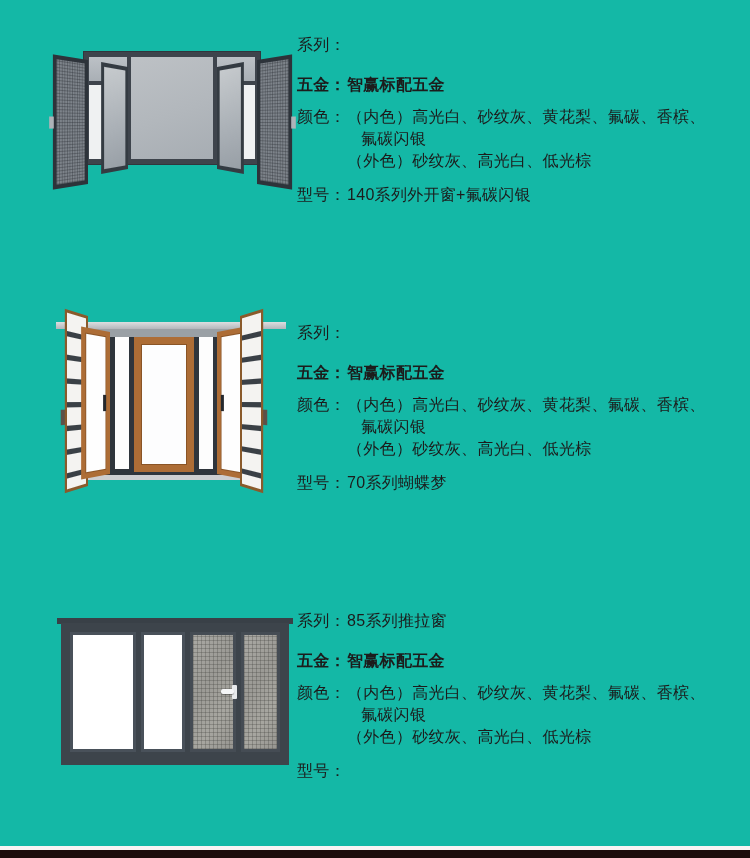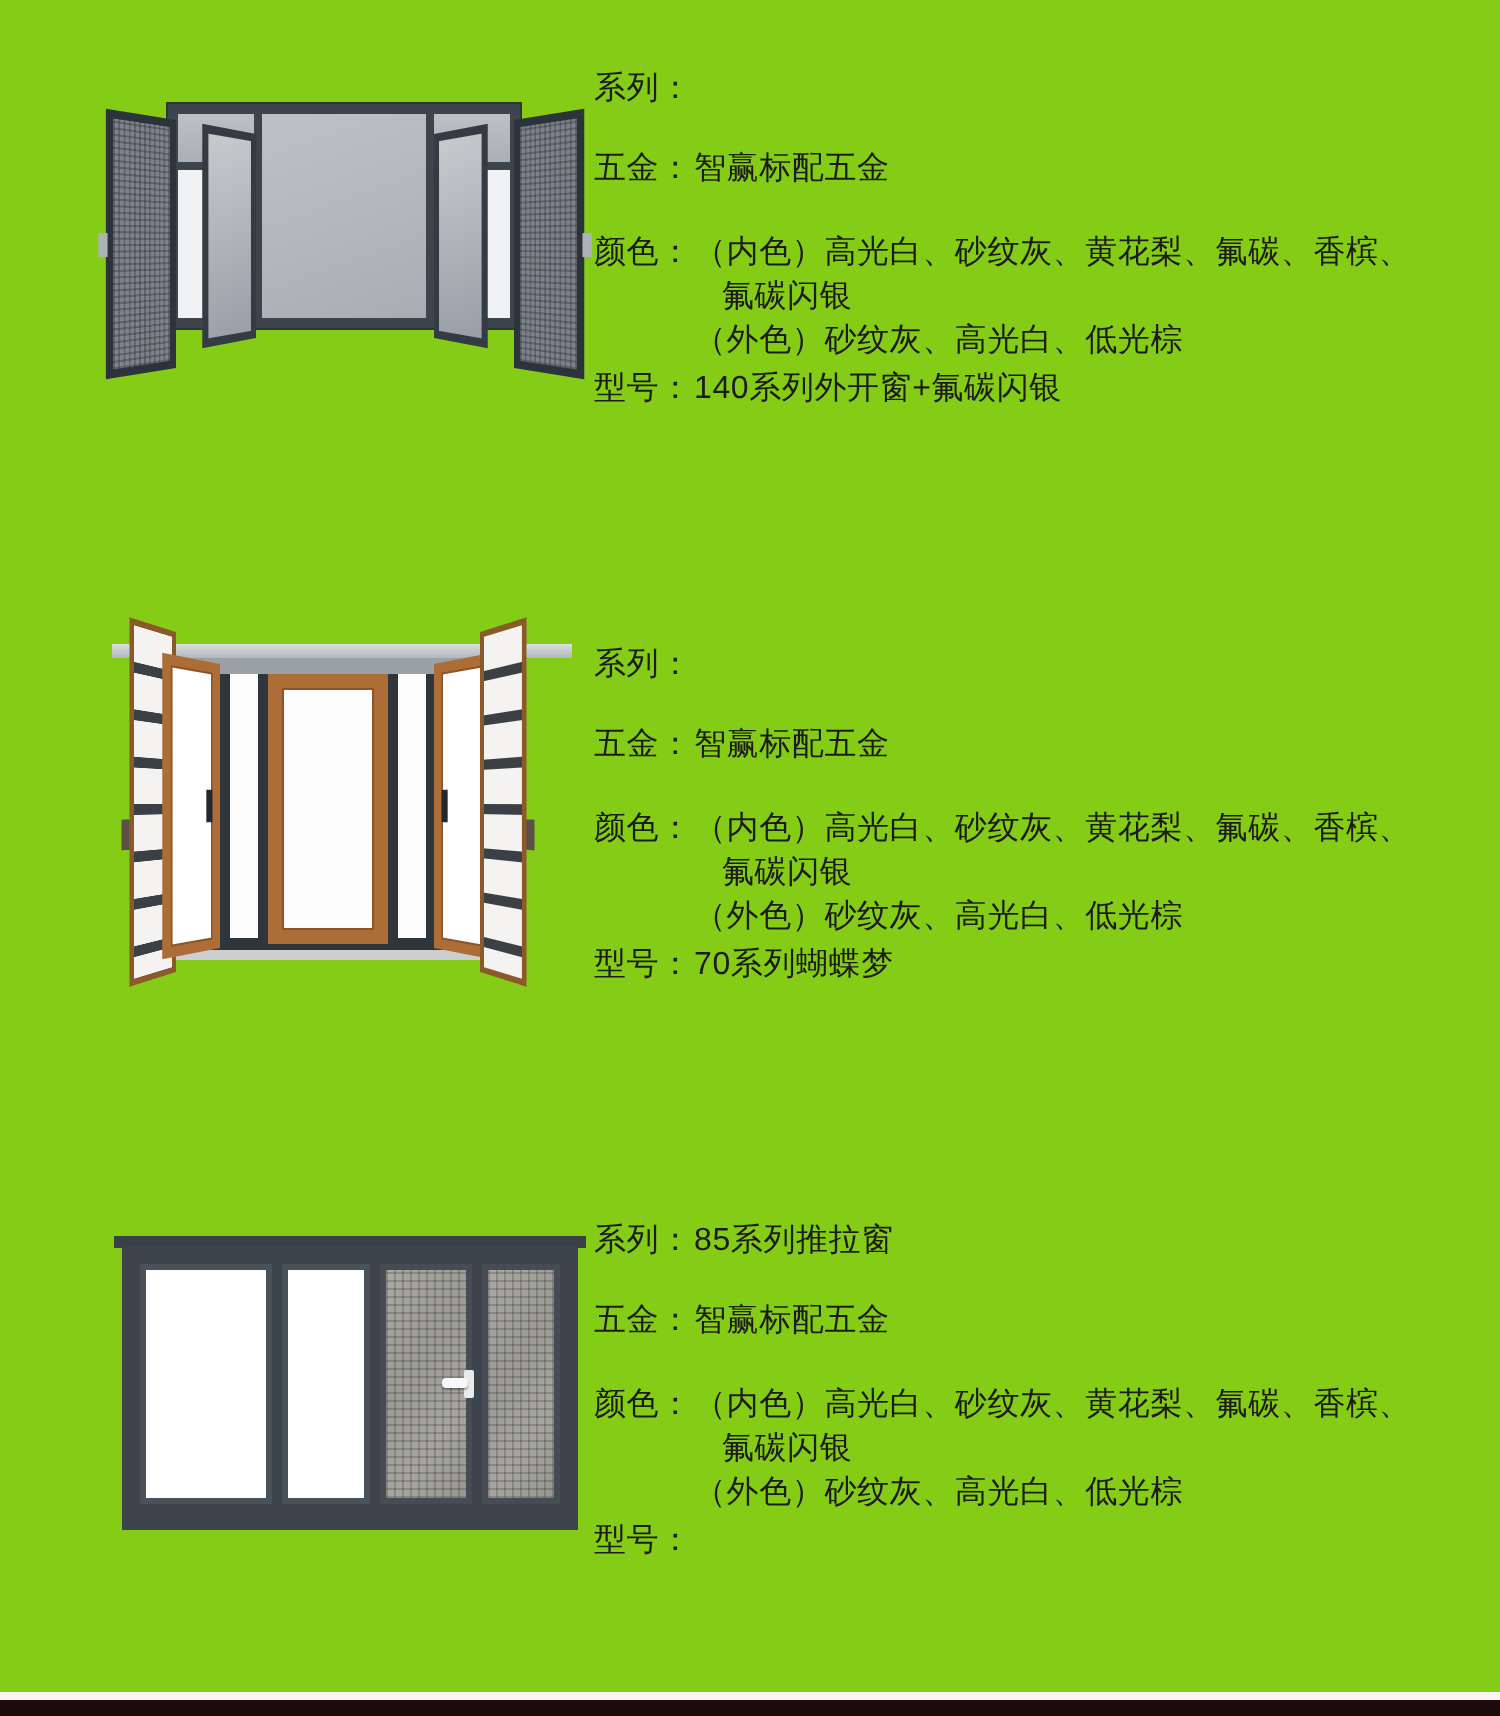--- a/index.html
+++ b/index.html
@@ -1,34 +1,34 @@
 <!DOCTYPE html>
 <html><head>
 <meta charset="utf-8">
 <style>
   * { margin:0; padding:0; box-sizing:border-box; }
   html,body { background:#ffffff; }
   body { font-family:"Liberation Sans","DejaVu Sans",sans-serif; }
-  .page { position:relative; width:750px; height:858px; background:#84cc16; overflow:hidden; }
+  .page { position:relative; width:750px; height:858px; background:#14b8a6; overflow:hidden; }
 
   section.product { position:absolute; left:0; width:750px; }
   .p1 { top:0;   height:288px; }
   .p2 { top:288px; height:288px; }
   .p3 { top:576px; height:274px; }
 
   
   .spec { position:absolute; left:297px; display:flex; align-items:flex-start;
           font-size:16px; line-height:22px; color:#1c1c1c; font-weight:500; letter-spacing:.3px; }
   .spec .lab { width:50px; flex:0 0 50px; white-space:nowrap; }
   .spec .val { white-space:nowrap; }
   .spec .val .cline { display:block; white-space:nowrap; }
   .spec .val .cline.indent { padding-left:14px; }
   .row-series   { top:34px; }
-  .row-hardware { top:74px; }
-  .row-color    { top:116px; }
+  .row-hardware { top:74px;font-weight:bold; }
+  .row-color    { top:106px; }
   .row-model    { top:184px; }
 
   
   .photo { position:absolute; }
   .photo-1 { left:50px; top:45px;  width:245px; height:180px; }
   .photo-2 { left:48px; top:20px;  width:248px; height:200px; }
   .photo-3 { left:55px; top:36px;  width:240px; height:162px; }
 
   
   .w1-frame { position:absolute; left:33px; top:6px; width:178px; height:114px;

